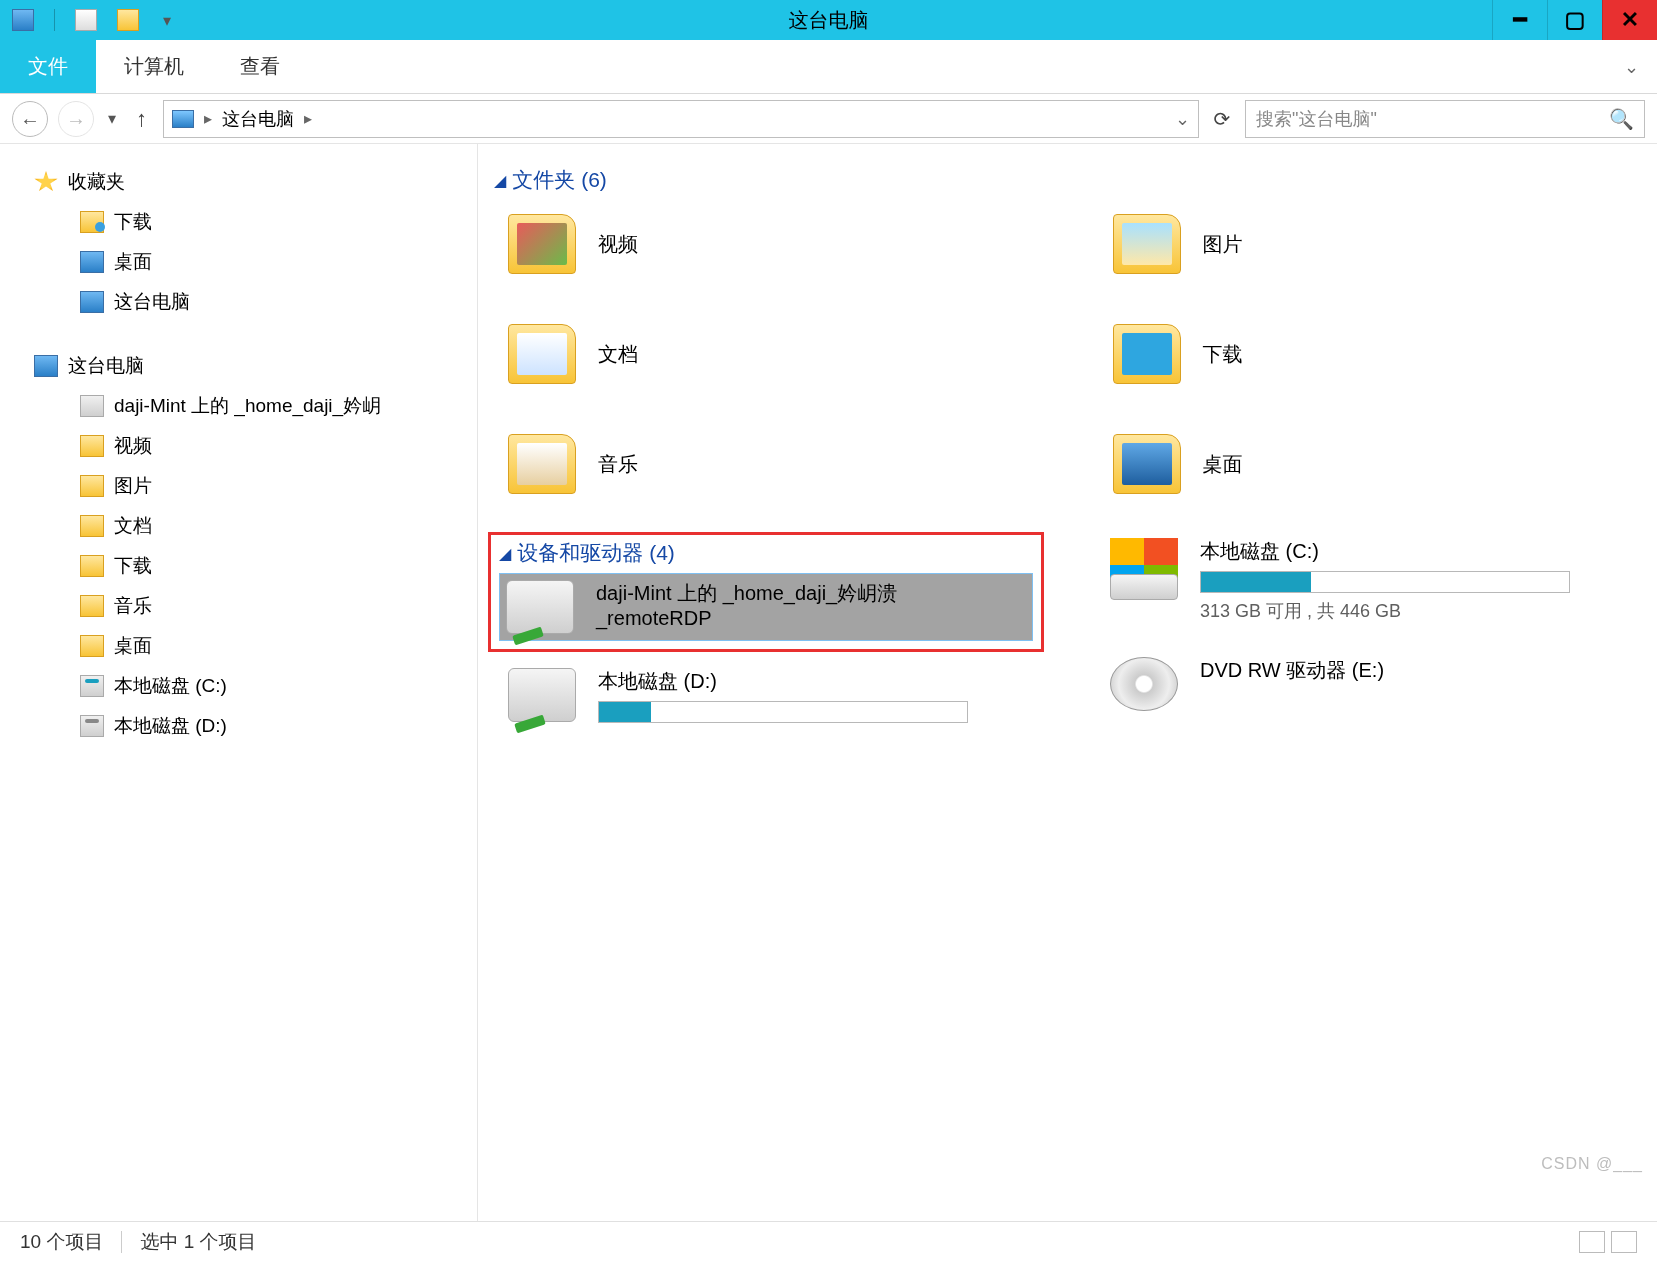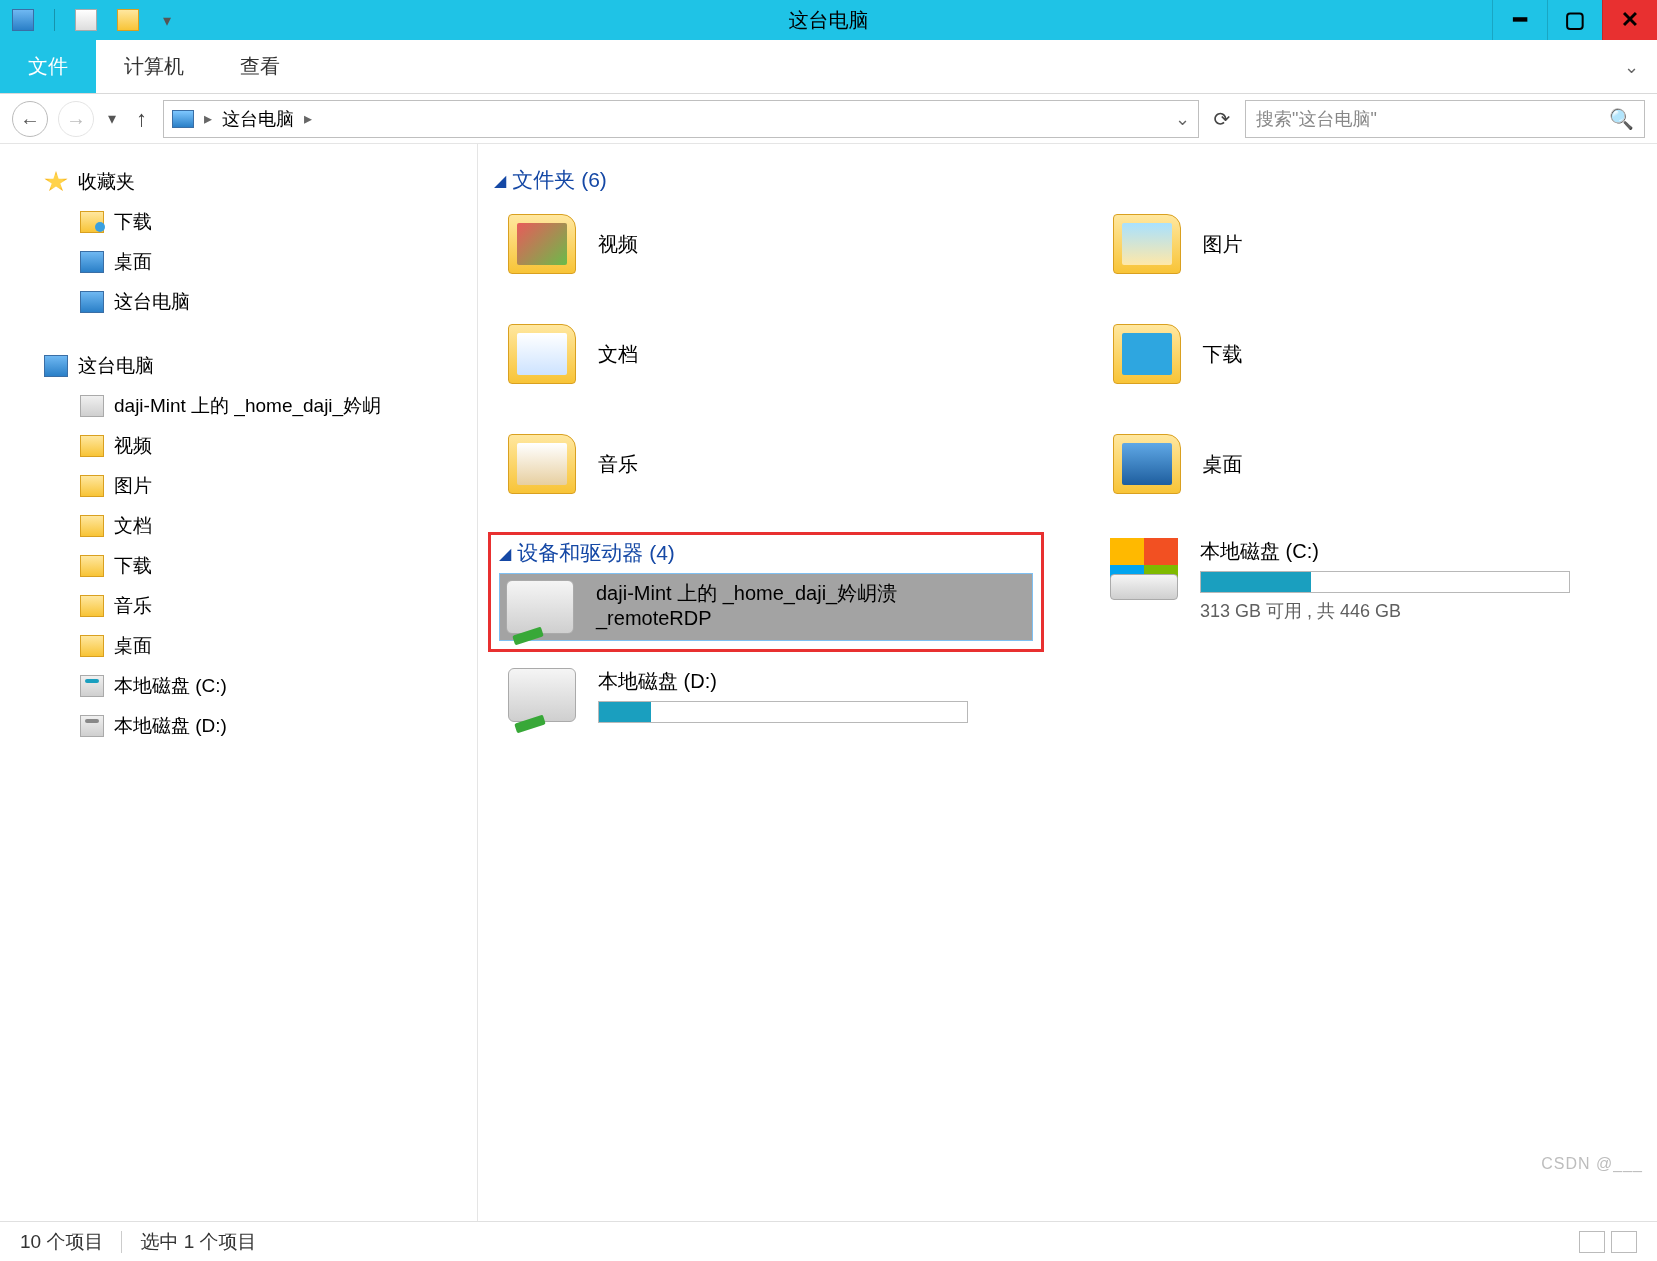--- a/index.html
+++ b/index.html
@@ -38,21 +38,21 @@
   .searchbox .mag { margin-left: auto; color: #555; font-size: 20px; }
 
   
   .body { display: flex; height: calc(100% - 40px - 54px - 50px - 40px); }
   .sidebar { width: 478px; border-right: 1px solid #e5e5e5; padding-top: 18px; overflow: hidden; }
   .content { flex: 1; padding: 14px 20px 0 10px; overflow: hidden; position: relative; }
 
   
   .tree-group { margin-bottom: 24px; }
   .tree-item { display: flex; align-items: center; height: 40px; padding-left: 54px; gap: 10px; font-size: 19px; color: #000; white-space: nowrap; overflow: hidden; text-overflow: ellipsis; }
-  .tree-item.root { padding-left: 44px; text-align: right; }
+  .tree-item.root { padding-left: 34px; text-align: right; }
   .tree-item.child { padding-left: 80px; }
   .tree-ico { width: 24px; height: 22px; display: inline-block; flex-shrink:0; }
   .ico-star { background: radial-gradient(circle,#ffd24a 40%,#f4a600 70%); clip-path: polygon(50% 0,61% 35%,98% 35%,68% 57%,79% 91%,50% 70%,21% 91%,32% 57%,2% 35%,39% 35%); }
   .ico-folder { background: linear-gradient(#ffe79f,#f8c437); border: 1px solid #d9a020; }
   .ico-folder.blue::after { content:""; display:block; width:10px; height:10px; background:#3aa0e0; border-radius:50%; margin-left:auto; margin-top:10px; margin-right:-2px;}
   .ico-monitor { background: linear-gradient(#6fb8f2,#2a7fc7); border: 1px solid #3a6ea5; }
   .ico-drive { background: linear-gradient(#f0f0f0,#cfcfcf); border: 1px solid #aaa; position:relative; }
   .ico-drive::after{content:"";position:absolute;top:3px;left:4px;right:4px;height:4px;border-radius:2px;}
   .ico-drive.c::after{background:#1a9fbf;}
   .ico-drive.d::after{background:#888;}
@@ -281,20 +281,26 @@
                 <span style="position:absolute;inset:auto 0 -8px 0;height:26px;background:linear-gradient(#f5f5f5,#cfcfcf);border:1px solid #aaa;border-radius:4px;"></span>
               </span>
             <div class="drive-info">
               <span class="drive-name">本地磁盘 (C:)</span>
               <div class="drive-bar">
                   <div class="fill" style="width:30%;"></div>
                 </div>
               <span class="drive-stats">313 GB 可用 , 共 446 GB</span>
             </div>
           </div>
+          <div class="drive-tile" style="margin-top:22px;">
+            <span class="di di-dvd"></span>
+            <div class="drive-info">
+              <span class="drive-name">DVD RW 驱动器 (E:)</span>
+            </div>
+          </div>
         </div>
       </div>
     </div>
 
     <div class="watermark">CSDN @___</div>
   </div>
 </div>
 
 <div class="statusbar">
   <span>10 个项目</span>

